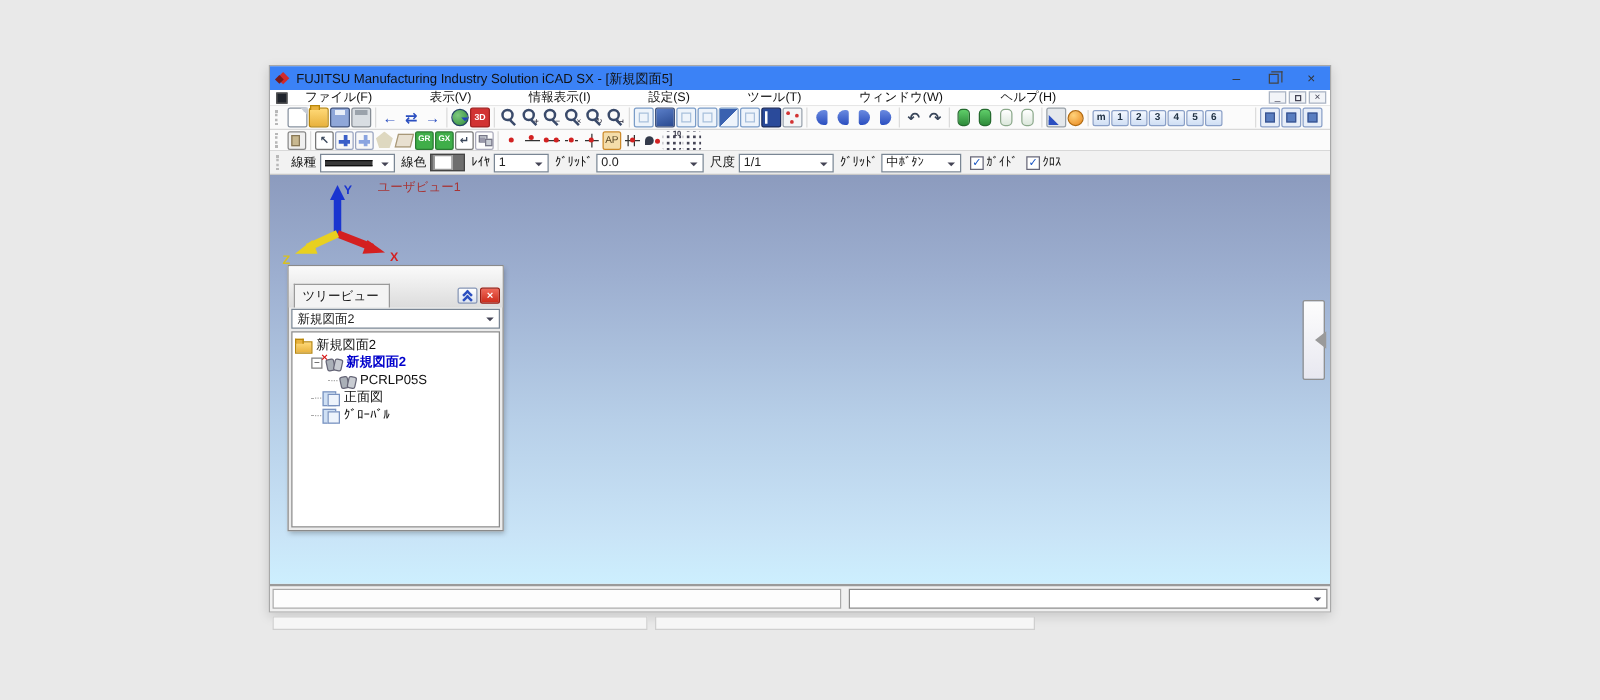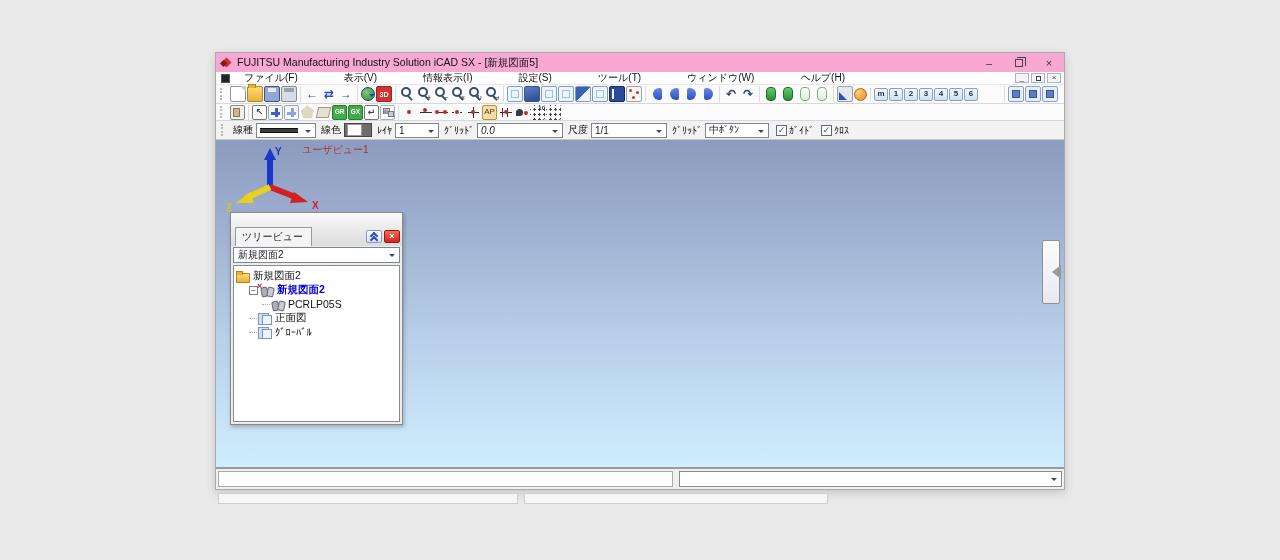--- a/index.html
+++ b/index.html
@@ -7,21 +7,21 @@
   body { background:#e9e9e9; font-family:"Liberation Sans","DejaVu Sans",sans-serif; color:#222; }
 
   .page { position:relative; width:1280px; height:560px; }
 
   
   .appwin { position:absolute; left:215px; top:52px; width:850px; height:438px;
     background:#fbfbfb; border:1px solid #a8a8a8; box-shadow:0 3px 9px rgba(0,0,0,.15);
     display:flex; flex-direction:column; }
 
   
-  .titlebar { height:19px; background:#f9a8d4; display:flex; align-items:center; padding-left:5px; flex:0 0 auto; }
+  .titlebar { height:19px; background:#3b82f6; display:flex; align-items:center; padding-left:5px; flex:0 0 auto; }
   .applogo { width:11px; height:11px; position:relative; margin-right:5px; flex:0 0 auto; }
   .applogo::before { content:""; position:absolute; left:2px; top:2px; width:7px; height:7px; background:#d22a2a; transform:rotate(45deg); }
   .applogo::after  { content:""; position:absolute; left:0;   top:4px; width:5px; height:5px; background:#7a1a1a; transform:rotate(45deg); }
   .apptitle { font-size:10.5px; color:#111; white-space:nowrap; }
   .wincontrols { margin-left:auto; display:flex; height:100%; }
   .wbtn { width:30px; height:100%; display:flex; align-items:center; justify-content:center; font-size:11px; color:#333; }
   .restore-glyph { width:8px; height:8px; border:1px solid #444; position:relative; }
   .restore-glyph::before { content:""; position:absolute; left:1px; top:-3px; width:8px; height:8px; border:1px solid #444; border-bottom:none; border-left:none; }
 
   
@@ -316,21 +316,21 @@
       <span class="sel" style="width:60px;">
           <span class="linesample"></span>
         </span>
       <span class="plabel">線色</span>
       <span class="colorswatch"></span>
       <span class="plabel">ﾚｲﾔ</span>
       <span class="sel" style="width:44px;">
           <span>1</span>
         </span>
       <span class="plabel">ｸﾞﾘｯﾄﾞ</span>
-      <span class="sel" style="width:86px;font-style:italic;">
+      <span class="sel" style="width:86px;">
           <span>0.0</span>
         </span>
       <span class="plabel">尺度</span>
       <span class="sel" style="width:76px;">
           <span>1/1</span>
         </span>
       <span class="plabel">ｸﾞﾘｯﾄﾞ</span>
       <span class="sel" style="width:64px;">
           <span>中ﾎﾞﾀﾝ</span>
         </span>

